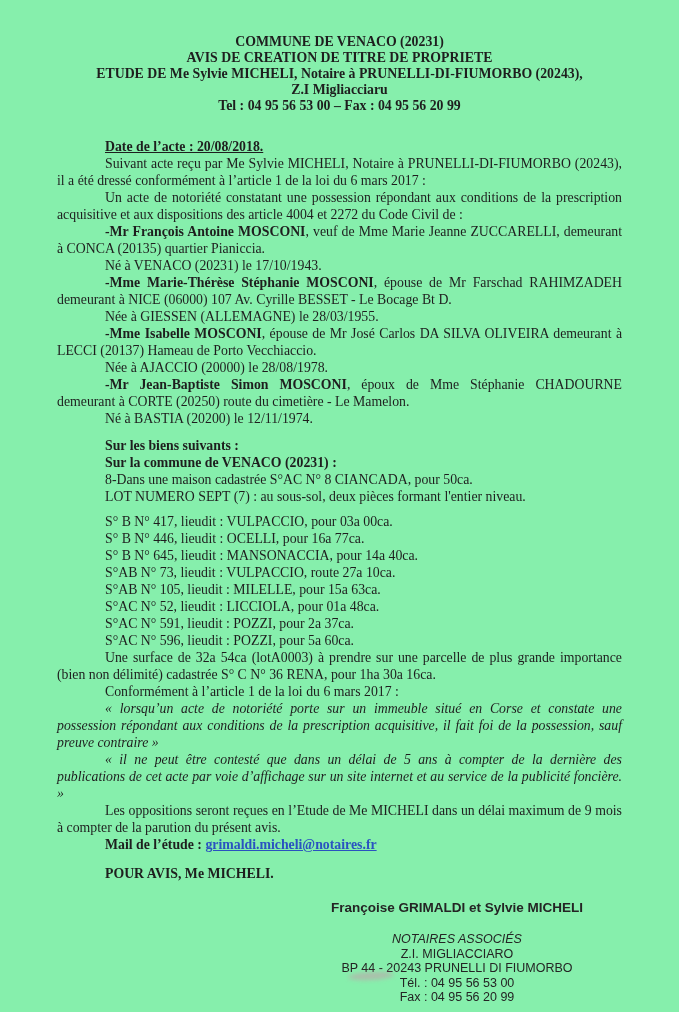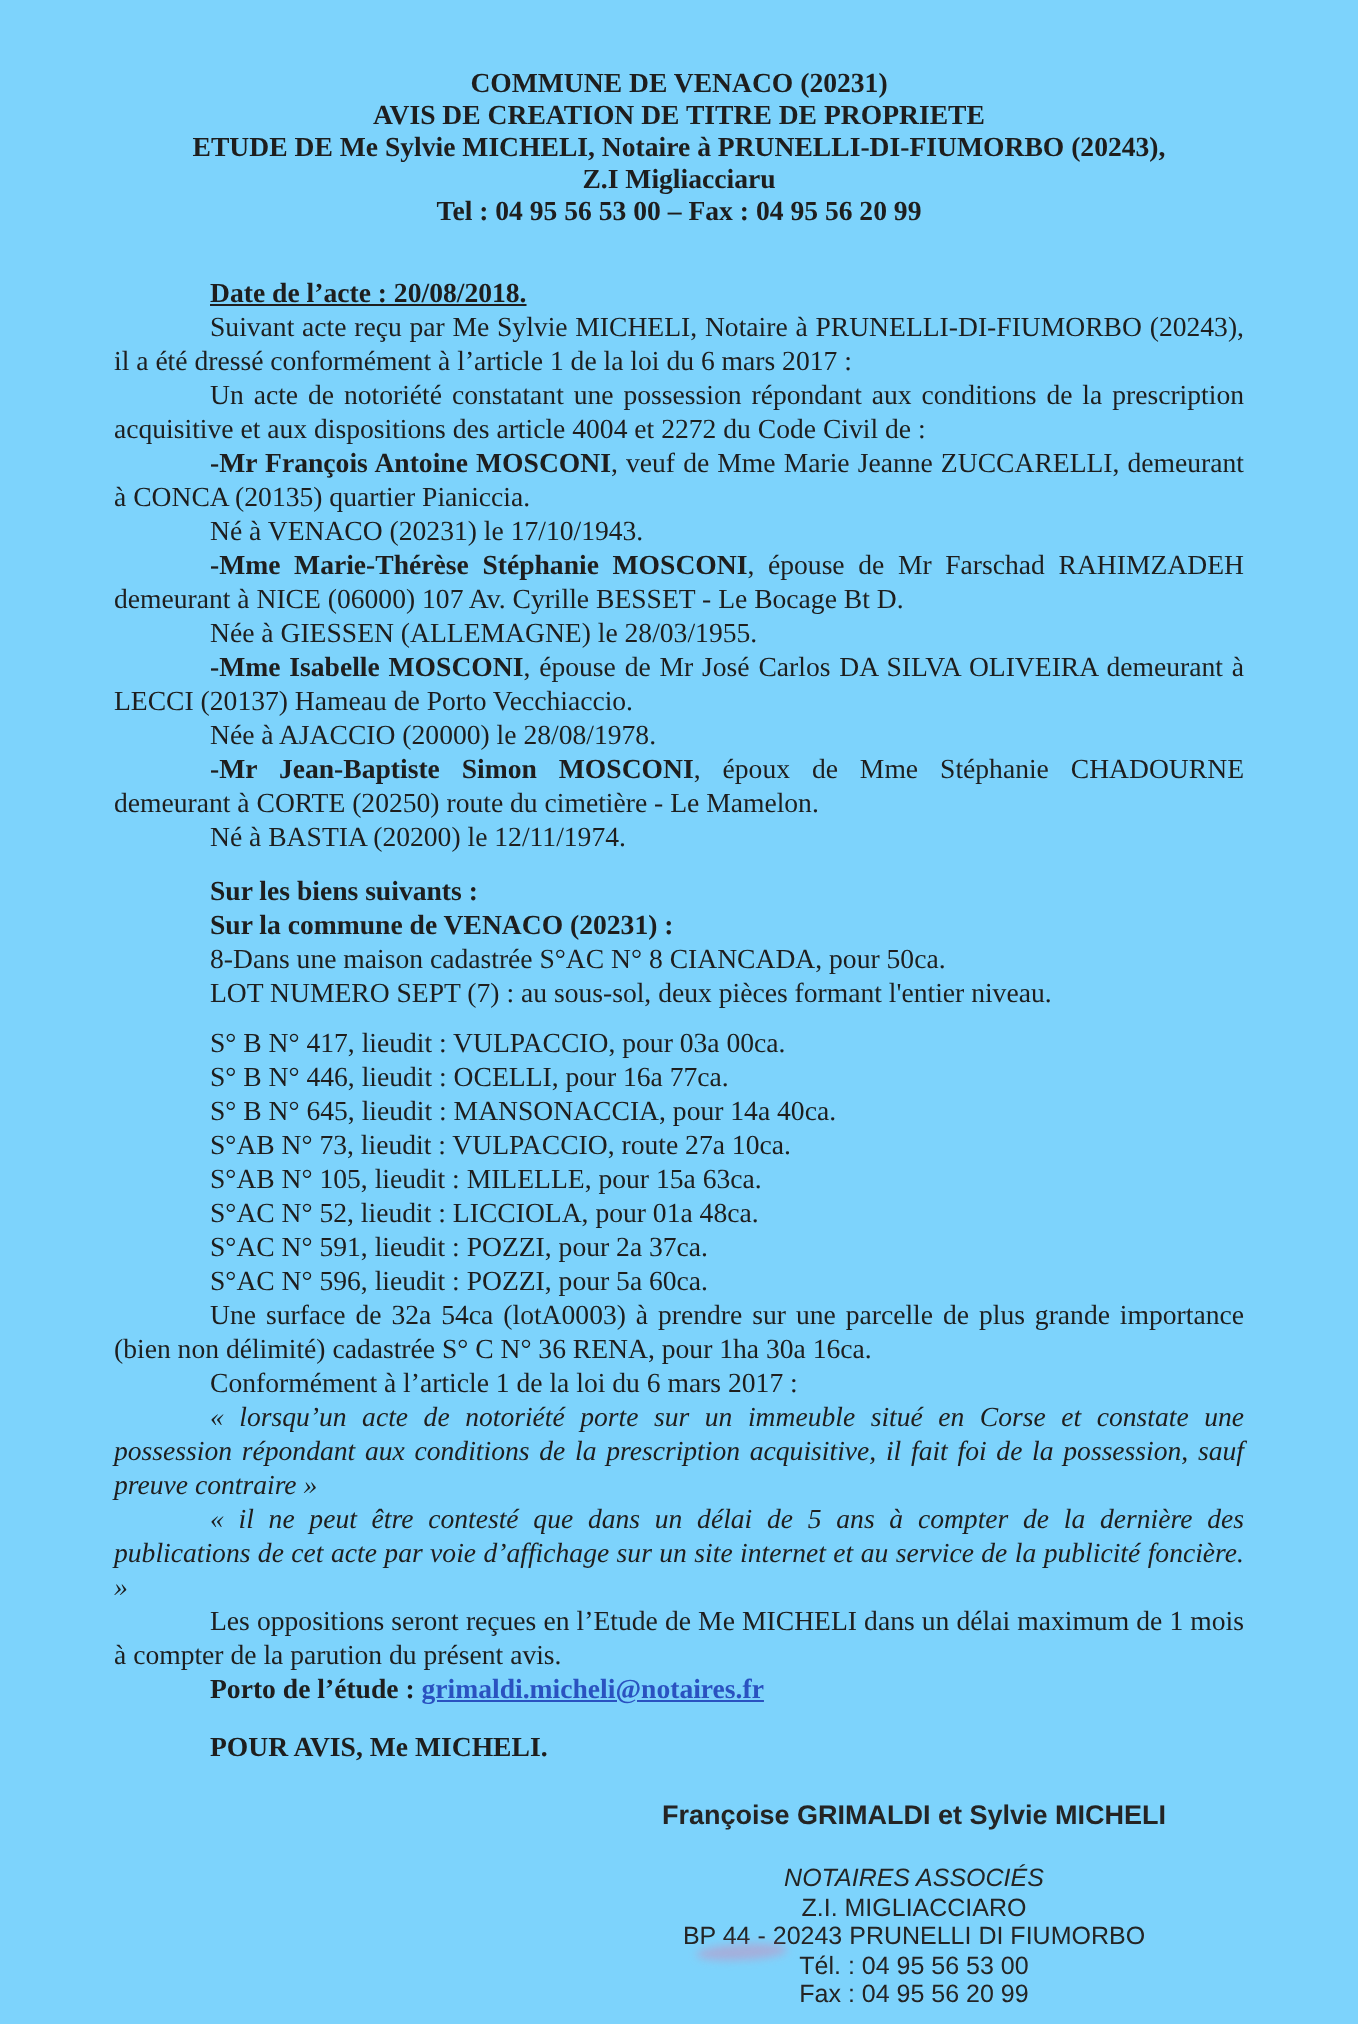--- a/index.html
+++ b/index.html
@@ -1,18 +1,18 @@
 <!DOCTYPE html>
 <html><head>
 <meta charset="utf-8">
 <style>
   html,body { margin:0; padding:0; background:#fcfcfb; }
   .page {
     position:relative; width:679px; height:1012px; box-sizing:border-box;
-    background:#7dd3fc; color:#1e1e1e; overflow:hidden;
+    background:#86efac; color:#1e1e1e; overflow:hidden;
     font-family:"Liberation Serif", serif; font-size:13.8px; line-height:17px;
     padding:34px 57px 0 57px;
   }
   p { margin:0; }
   .hdr { text-align:center; font-weight:bold; line-height:16px; }
   .para { text-align:justify; text-indent:48px; }
   .line { text-indent:48px; }
   .b { font-weight:bold; }
   .date-line { margin-top:24px; text-indent:48px; font-weight:bold; }
   .date-line span { text-decoration:underline; }
@@ -80,22 +80,22 @@
     <p class="line">S°AC N° 52, lieudit : LICCIOLA, pour 01a 48ca.</p>
     <p class="line">S°AC N° 591, lieudit : POZZI, pour 2a 37ca.</p>
     <p class="line">S°AC N° 596, lieudit : POZZI, pour 5a 60ca.</p>
     <p class="para">Une surface de 32a 54ca (lotA0003) à prendre sur une parcelle de plus grande importance (bien non délimité) cadastrée S° C N° 36 RENA, pour 1ha 30a 16ca.</p>
   </div>
 
   <div class="mt-law">
     <p class="line">Conformément à l’article 1 de la loi du 6 mars 2017 :</p>
     <p class="quote">« lorsqu’un acte de notoriété porte sur un immeuble situé en Corse et constate une possession répondant aux conditions de la prescription acquisitive, il fait foi de la possession, sauf preuve contraire »</p>
     <p class="quote">« il ne peut être contesté que dans un délai de 5 ans à compter de la dernière des publications de cet acte par voie d’affichage sur un site internet et au service de la publicité foncière. »</p>
-    <p class="para">Les oppositions seront reçues en l’Etude de Me MICHELI dans un délai maximum de 1 mois à compter de la parution du présent avis.</p>
-    <p class="mail-line"><span class="b">Porto de l’étude : </span><a class="mail-link">grimaldi.micheli@notaires.fr</a></p>
+    <p class="para">Les oppositions seront reçues en l’Etude de Me MICHELI dans un délai maximum de 9 mois à compter de la parution du présent avis.</p>
+    <p class="mail-line"><span class="b">Mail de l’étude : </span><a class="mail-link">grimaldi.micheli@notaires.fr</a></p>
   </div>
 
   <p class="pour-avis">POUR AVIS, Me MICHELI.</p>
 
   <div class="stamp">
     <p class="s1">Françoise GRIMALDI et Sylvie MICHELI</p>
     <p class="s2">NOTAIRES ASSOCIÉS</p>
     <p>Z.I. MIGLIACCIARO</p>
     <p>BP 44 - 20243 PRUNELLI DI FIUMORBO</p>
     <p>Tél. : 04 95 56 53 00</p>

